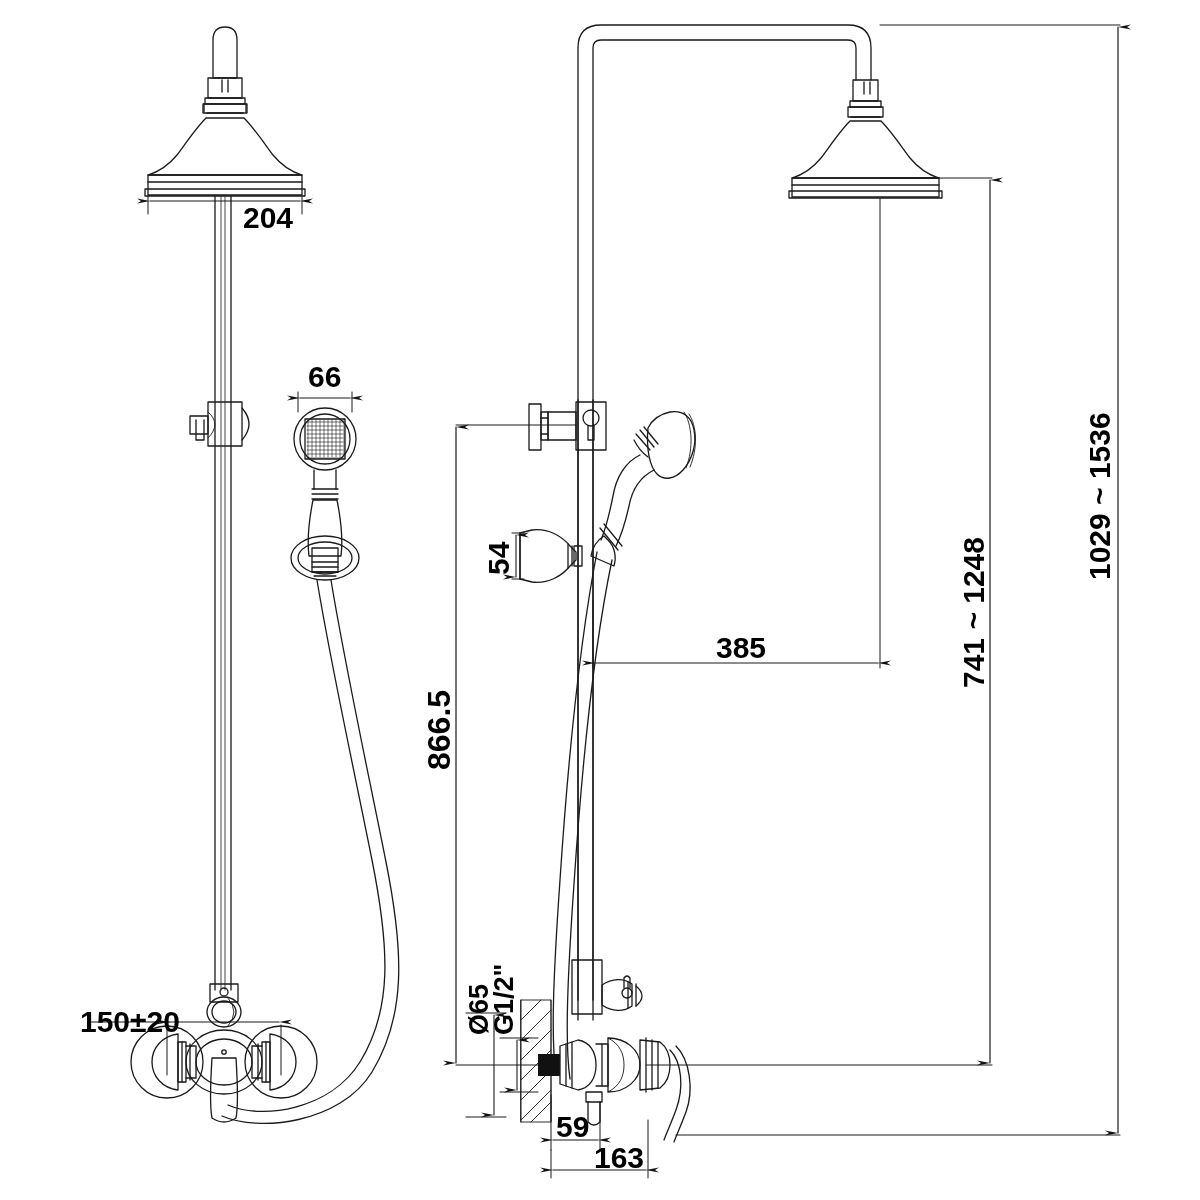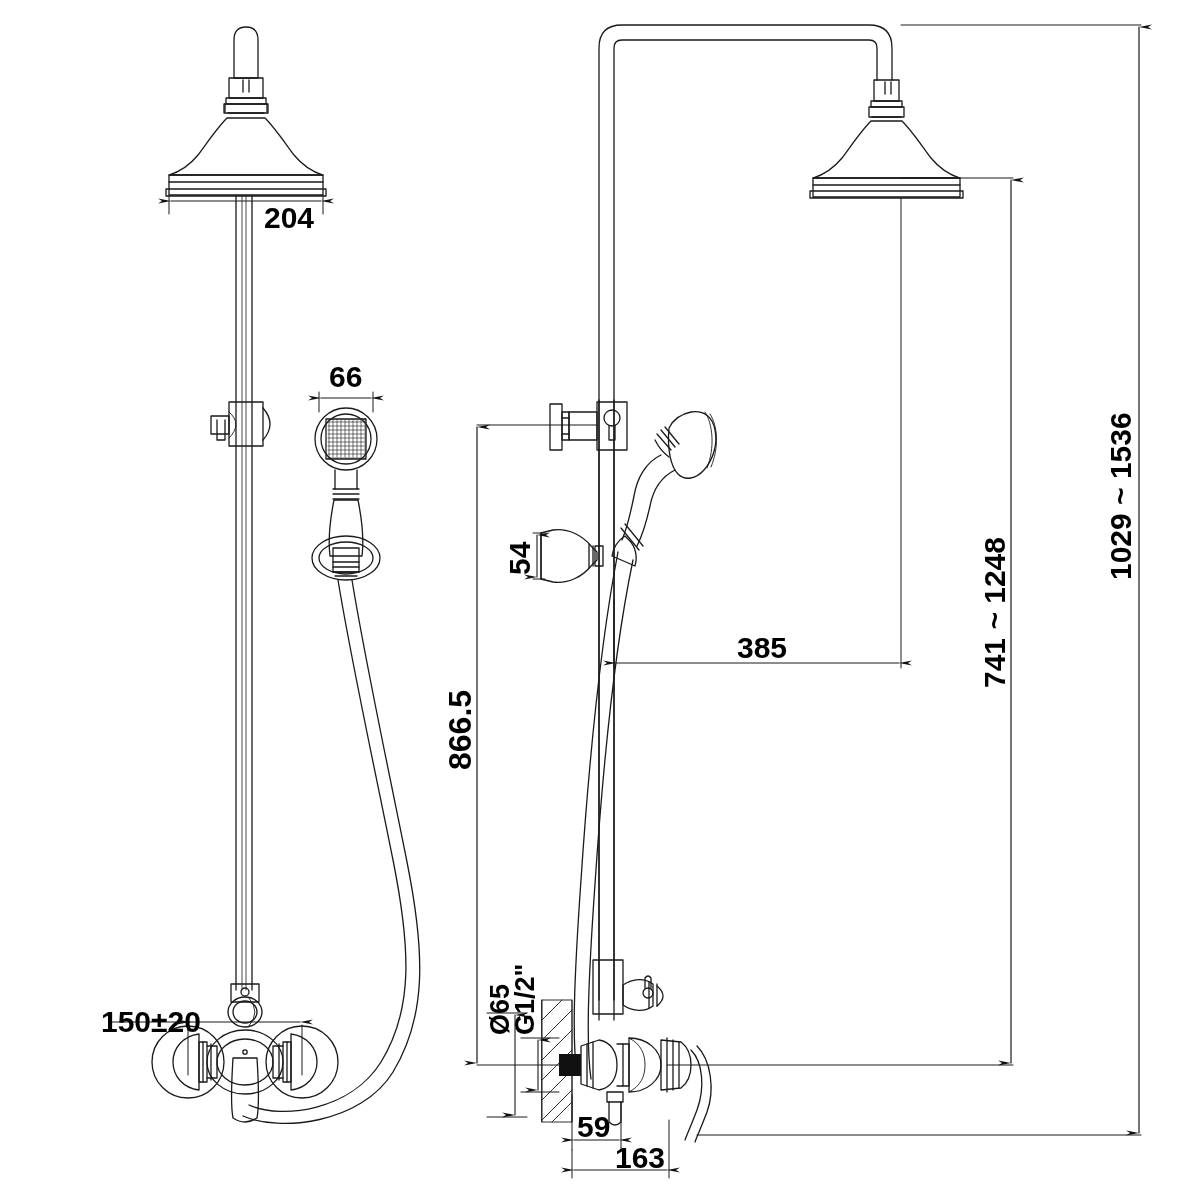--- a/index.html
+++ b/index.html
@@ -1,17 +1,17 @@
 <!DOCTYPE html>
 <html><head>
 <meta charset="utf-8">
 <style>
   html,body{margin:0;padding:0;background:#ffffff;}
   body{width:1200px;height:1200px;overflow:hidden;font-family:"Liberation Sans",sans-serif;}
-  #stage{position:relative;width:989px;height:1200px;background:#fff;margin-left:21px;}
+  #stage{position:relative;width:989px;height:1200px;background:#fff;}
   svg{display:block;}
   .dimtext{font-family:"Liberation Sans",sans-serif;font-weight:700;fill:#000;}
 </style>
 </head>
 <body>
 
 <div id="stage">
 <svg width="1200" height="1200" viewBox="0 0 1200 1200">
   <defs>
     <marker id="arrL" markerWidth="14" markerHeight="8" refX="13" refY="4" orient="auto" markerUnits="userSpaceOnUse">

